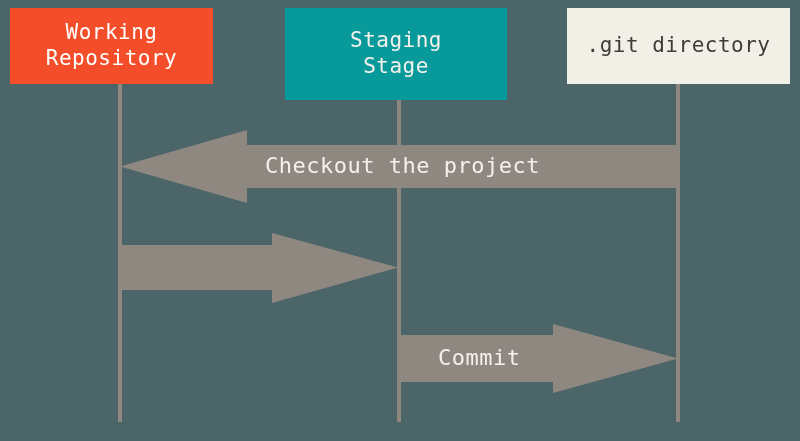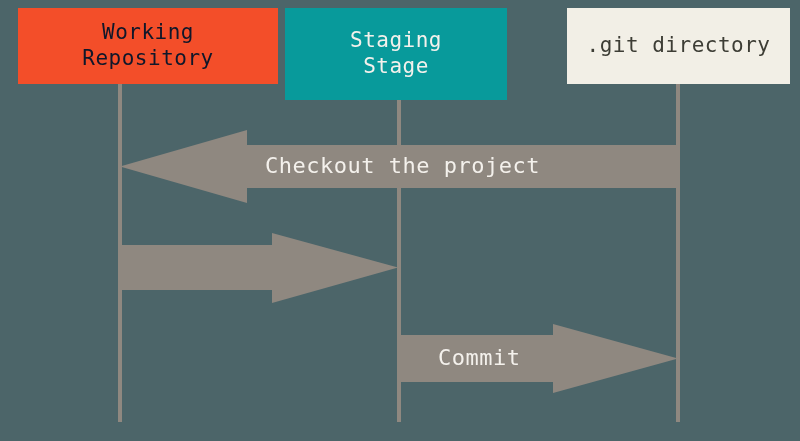--- a/index.html
+++ b/index.html
@@ -25,23 +25,23 @@
     justify-content: center;
     text-align: center;
     line-height: 1.22;
     font-size: 21px;
     letter-spacing: 0.5px;
     white-space: pre;
   }
   .node-line { display: block; }
 
   #box-working {
-    left: 18px;  top: 8px;  width: 260px; height: 76px;
+    left: 10px;  top: 8px;  width: 203px; height: 76px;
     background: #f34e29;
-    color: #0f172a;
+    color: #ffffff;
   }
   #box-staging {
     left: 285px; top: 8px;  width: 222px; height: 92px;
     background: #089a9b;
     color: #f4f1ec;
   }
   #box-repo {
     left: 567px; top: 8px;  width: 223px; height: 76px;
     background: #f2efe6;
     color: #3d3d35;

